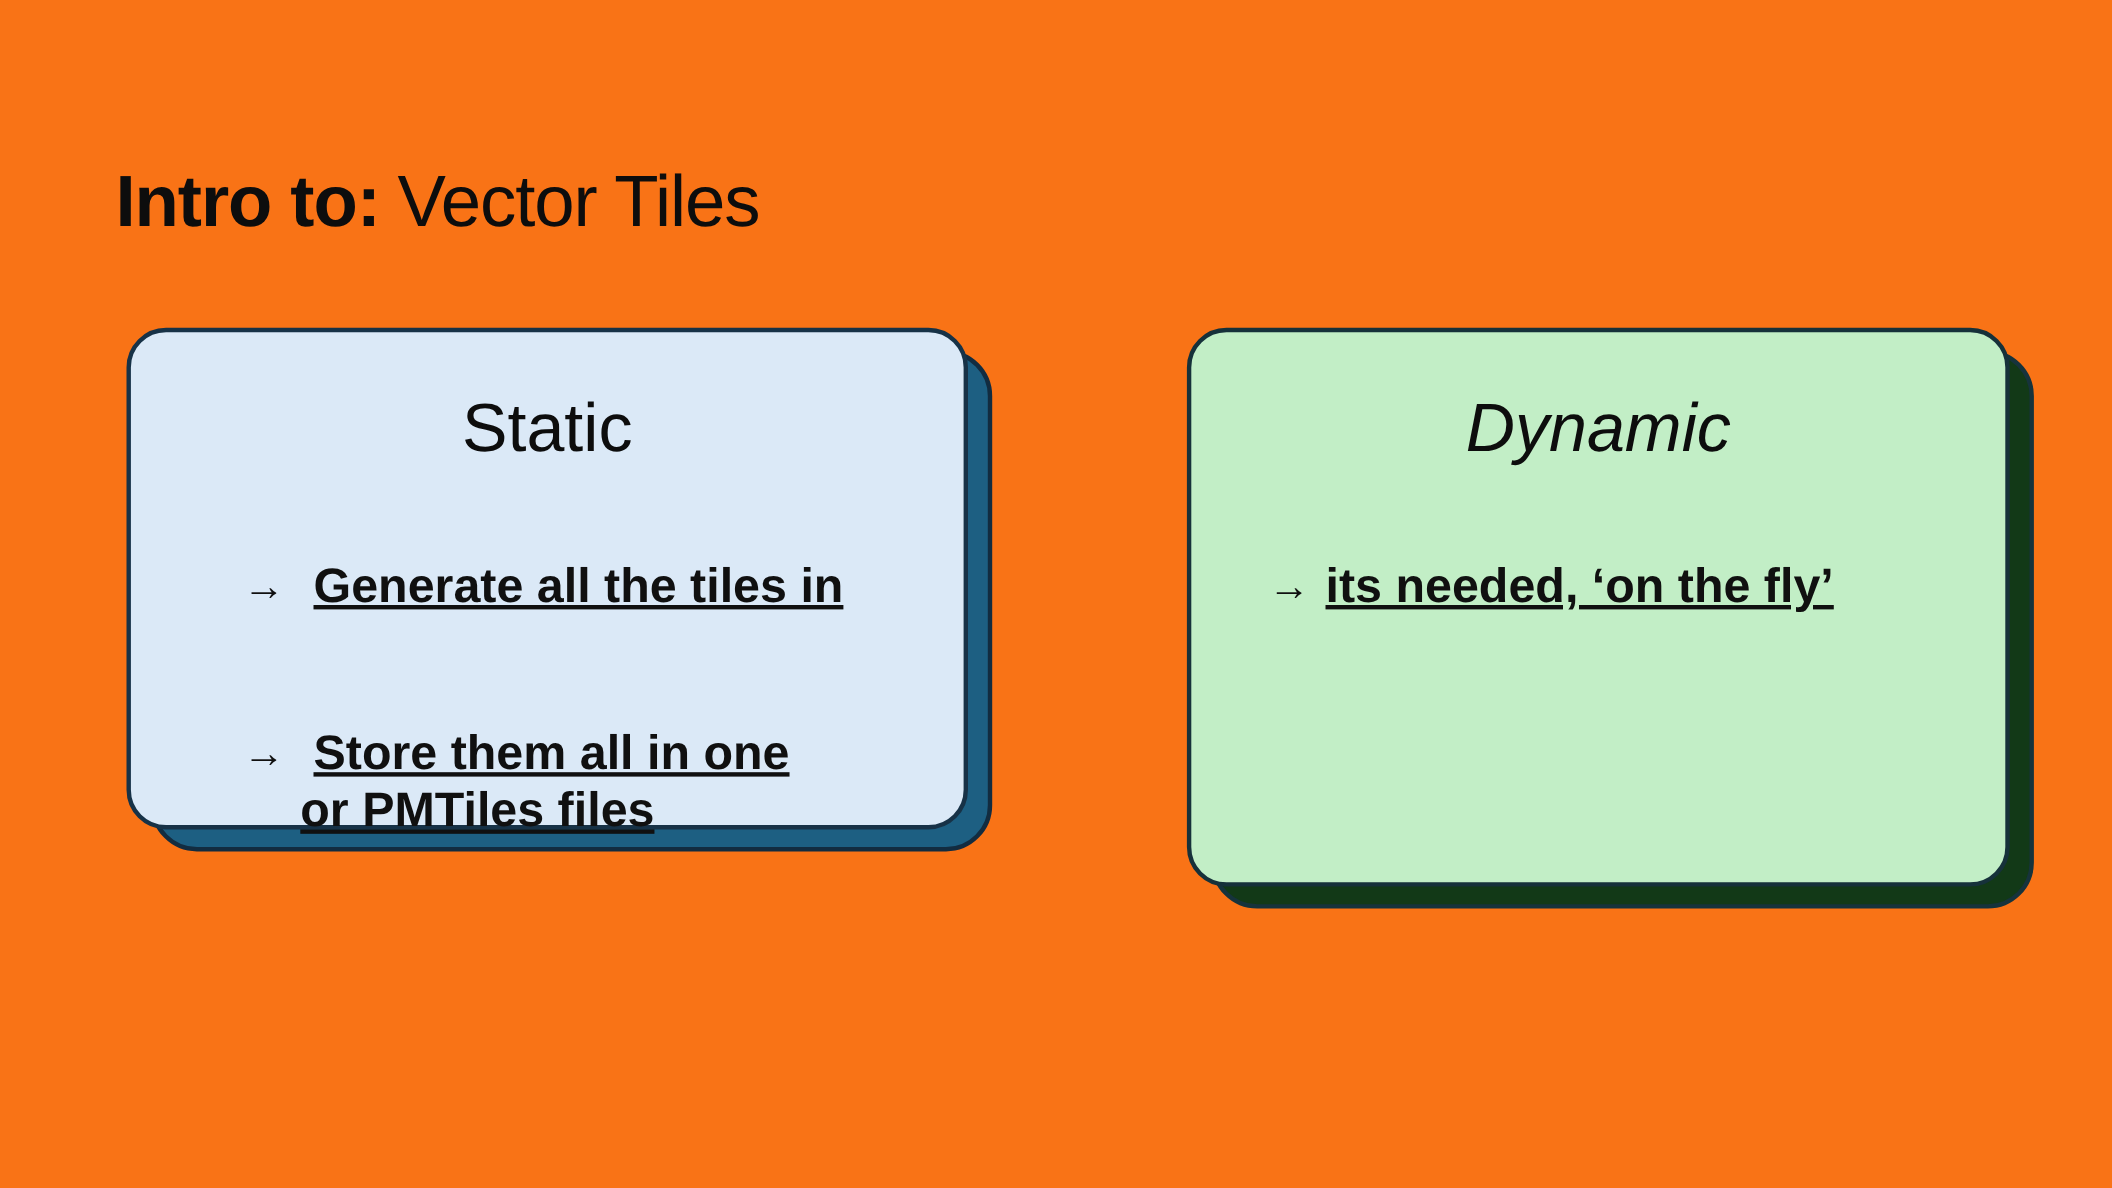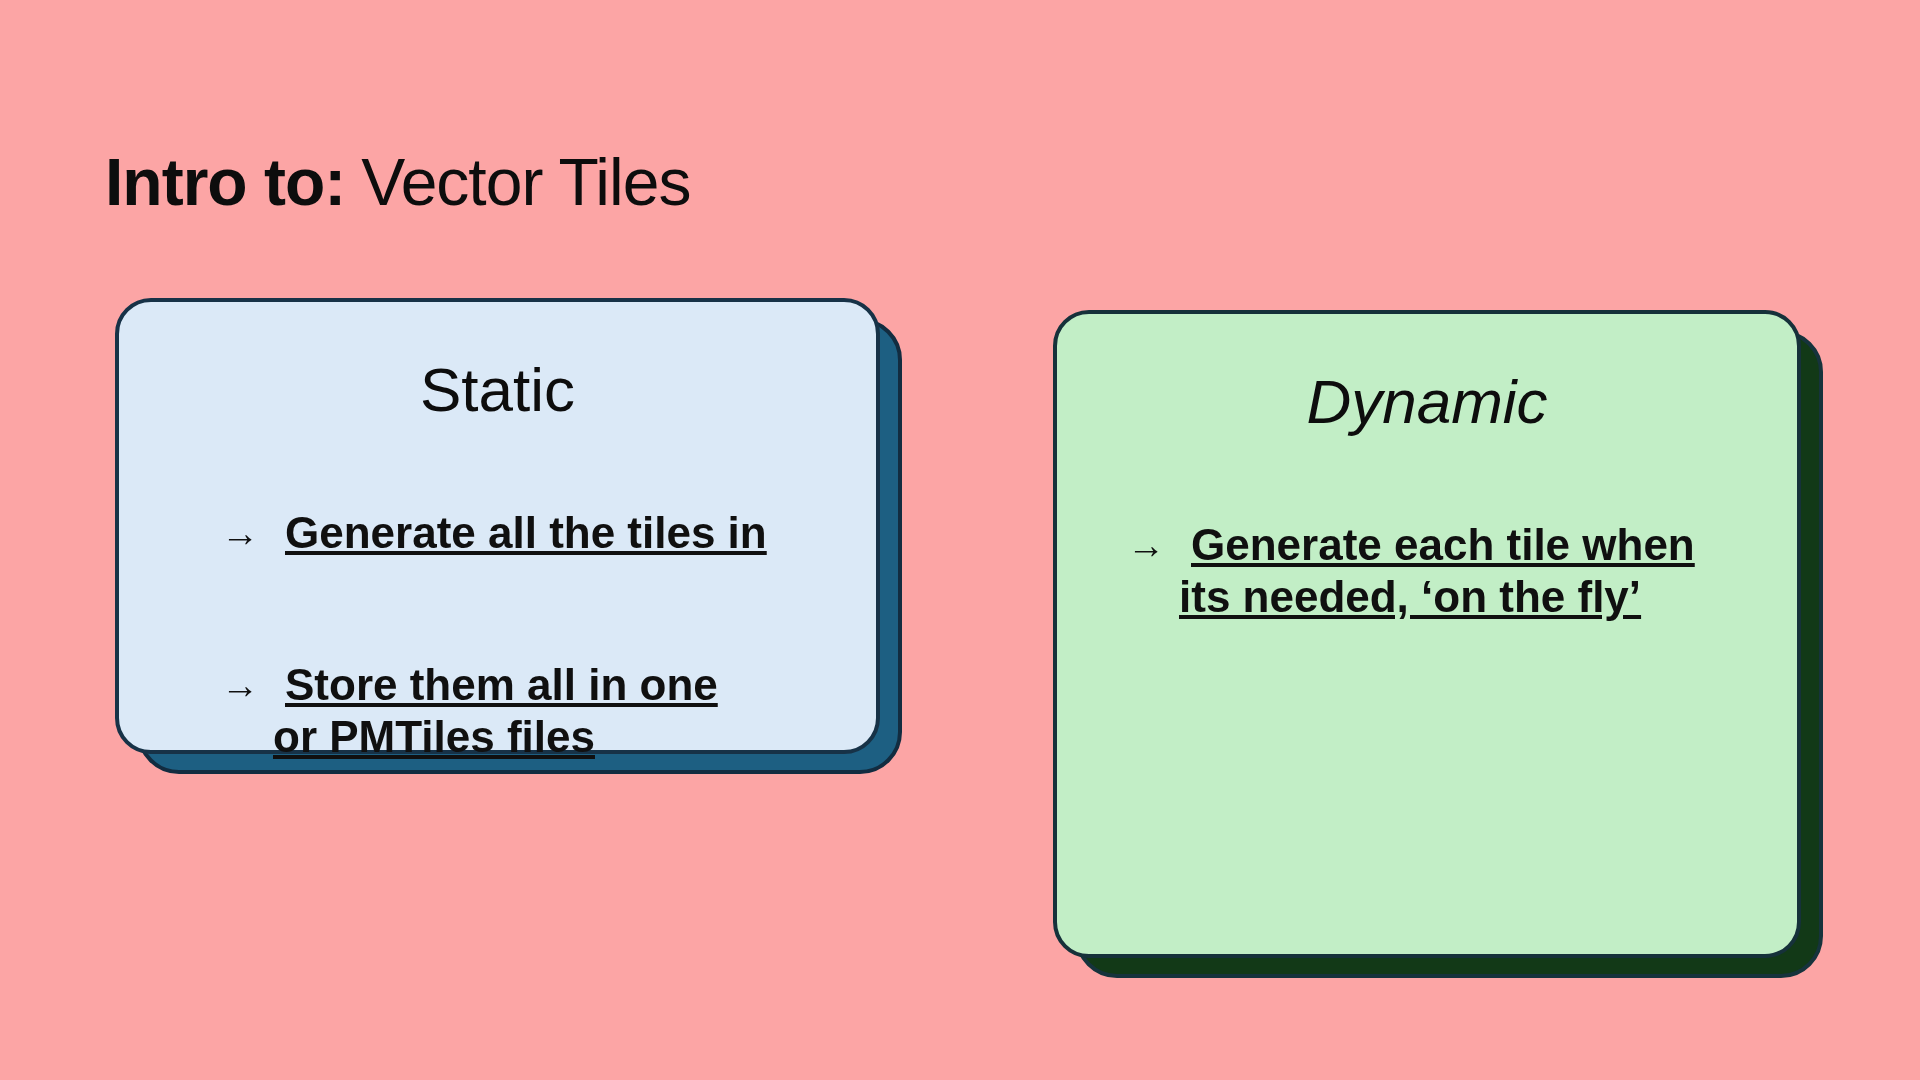--- a/index.html
+++ b/index.html
@@ -16,21 +16,21 @@
   .slide-title{
     position:absolute;left:105px;top:102px;
     font-size:66px;line-height:1.1;color:#0d0d0d;
     letter-spacing:-1px;white-space:nowrap;
   }
   .slide-title .prefix{font-weight:700;margin-right:16px;}
   .slide-title .main{font-weight:400;}
   
   .card-wrap{position:absolute;top:298px;}
   .card-wrap.static{left:115px;width:765px;height:456px;}
-  .card-wrap.dynamic{left:1053px;width:748px;height:648px;margin-top:12px;}
+  .card-wrap.dynamic{left:1079px;width:748px;height:508px;}
   .card-shadow{
     position:absolute;left:22px;top:20px;
     width:100%;height:100%;
     border-radius:42px;border:4px solid;box-sizing:border-box;
   }
   .card{
     position:absolute;left:0;top:0;
     width:100%;height:100%;
     border-radius:36px;border:4px solid;box-sizing:border-box;
   }
@@ -58,21 +58,21 @@
     font-weight:400;font-size:38px;line-height:52px;
     padding-left:4px;
   }
   .bullet-lines{flex:1 1 auto;}
   .bullet-lines .line{display:block;text-decoration:underline;}
   .bullet-lines .line.first{text-indent:12px;}
 </style>
 </head>
 <body>
 
-<div class="slide" style="background-color: #fca5a5;">
+<div class="slide" style="background-color: #f97316;">
 
   <h1 class="slide-title" style="color: rgb(13, 13, 13);">
     <span class="prefix">Intro to:</span><span class="main">Vector Tiles</span>
   </h1>
 
   <div class="card-wrap static">
     <div class="card-shadow" style="background-color: rgb(29, 95, 130); border-color: rgb(18, 44, 64);"></div>
     <div class="card" style="background-color: rgb(219, 233, 247); border-color: rgb(23, 50, 71);">
       <h2 class="card-title">Static</h2>
       <ul class="bullets">
@@ -94,21 +94,20 @@
   </div>
 
   <div class="card-wrap dynamic">
     <div class="card-shadow" style="background-color: rgb(18, 57, 23); border-color: rgb(22, 51, 60);"></div>
     <div class="card" style="background-color: rgb(194, 238, 198); border-color: rgb(22, 49, 58);">
       <h2 class="card-title">Dynamic</h2>
       <ul class="bullets">
         <li class="bullet">
           <span class="bullet-arrow">→</span>
           <span class="bullet-lines">
-            <span class="line first">Generate each tile when</span>
             <span class="line">its needed, ‘on the fly’</span>
           </span>
         </li>
       </ul>
     </div>
   </div>
 
 </div>
 
 </body></html>

